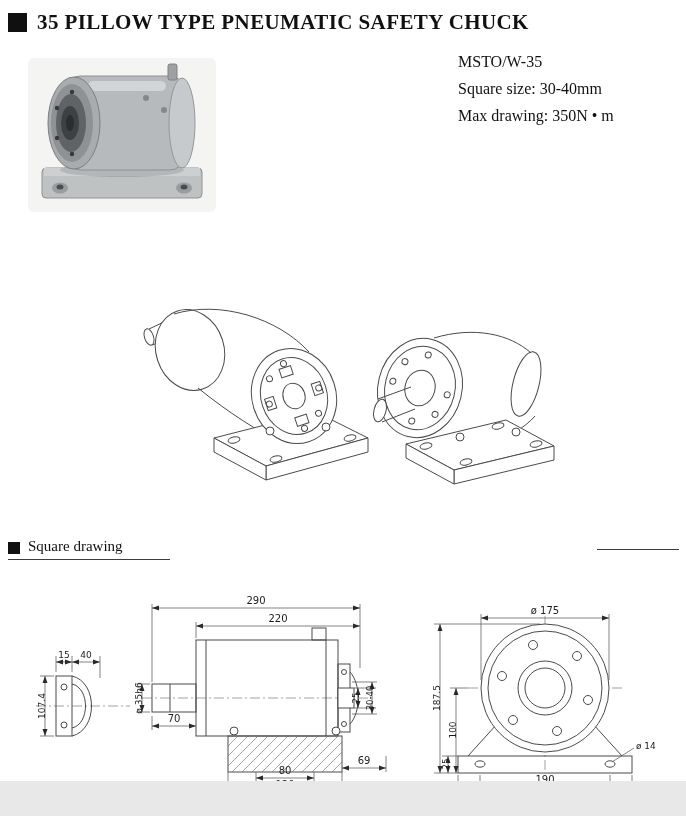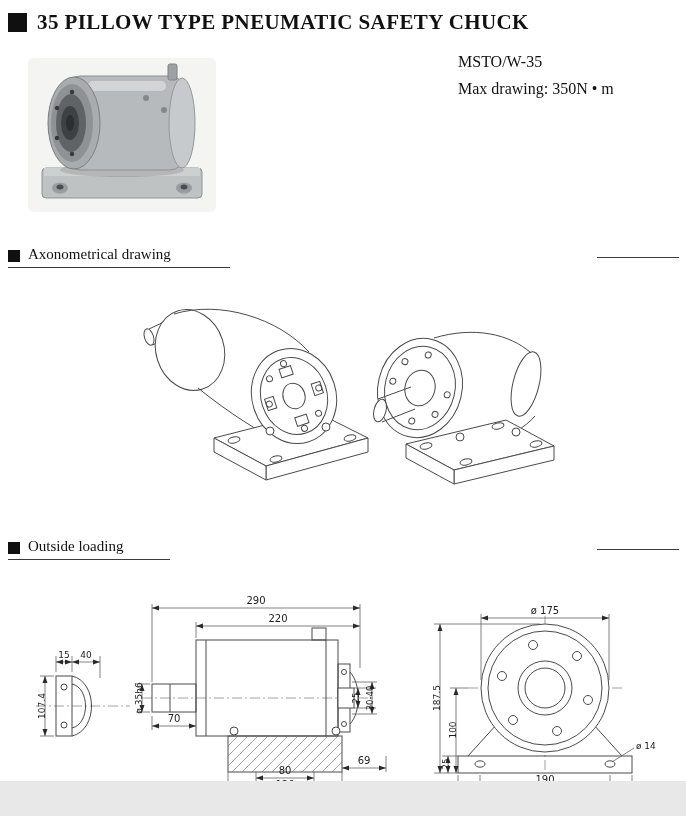--- a/index.html
+++ b/index.html
@@ -69,29 +69,24 @@
       <ellipse cx="44" cy="67" rx="4" ry="8" fill="#2b2e30"></ellipse>
       <circle cx="46" cy="36" r="2.2" fill="#36393b"></circle>
       <circle cx="46" cy="98" r="2.2" fill="#36393b"></circle>
       <circle cx="31" cy="52" r="2.2" fill="#36393b"></circle>
       <circle cx="31" cy="82" r="2.2" fill="#36393b"></circle>
     </g>
   </svg>
 
   <div class="specs">
     <div>MSTO/W-35</div>
+    <div>Square size: 30-40mm</div>
     <div>Max drawing: 350N • m</div>
   </div>
 
-  <div class="section" style="top:246px">
-    <div class="sec-sq"></div>
-    <div class="sec-label">Axonometrical drawing</div>
-    <div class="sec-uline" style="left:8px;width:222px"></div>
-    <div class="sec-rline" style="left:597px;width:82px"></div>
-  </div>
 
   <svg style="position:absolute;left:128px;top:296px" width="440" height="200" viewBox="0 0 440 200">
 
     <g>
       <line x1="21" y1="33" x2="38" y2="25" class="ol"></line>
       <line x1="24" y1="49" x2="41" y2="43" class="ol"></line>
       <ellipse cx="21" cy="41" rx="4.5" ry="8.5" transform="rotate(-18 21 41)" class="olf"></ellipse>
       <ellipse cx="62" cy="54" rx="34" ry="41" transform="rotate(-18 62 54)" class="olf"></ellipse>
       <path d="M 46,18 C 92,4 150,22 181,56" class="ol"></path>
       <path d="M 70,92 C 102,118 132,136 153,147" class="ol"></path>
@@ -146,21 +141,21 @@
       <path d="M 250,103 L 283,91" class="ol"></path>
       <path d="M 254,126 L 287,113" class="ol"></path>
       <ellipse cx="252" cy="114.5" rx="6" ry="11.5" transform="rotate(14 252 114.5)" class="olf"></ellipse>
       <circle cx="332" cy="141" r="4" class="olf"></circle>
       <circle cx="388" cy="136" r="4" class="olf"></circle>
     </g>
   </svg>
 
   <div class="section" style="top:538px">
     <div class="sec-sq"></div>
-    <div class="sec-label">Outside loading</div>
+    <div class="sec-label">Square drawing</div>
     <div class="sec-uline" style="left:8px;width:162px"></div>
     <div class="sec-rline" style="left:597px;width:82px"></div>
   </div>
 
   <svg style="position:absolute;left:0;top:560px" width="686" height="252" viewBox="0 0 686 252">
     <defs>
       <polygon id="aL" class="arr" points="0,0 7,-2.5 7,2.5"></polygon>
       <polygon id="aR" class="arr" points="0,0 -7,-2.5 -7,2.5"></polygon>
       <polygon id="aU" class="arr" points="0,0 -2.5,7 2.5,7"></polygon>
       <polygon id="aD" class="arr" points="0,0 -2.5,-7 2.5,-7"></polygon>

